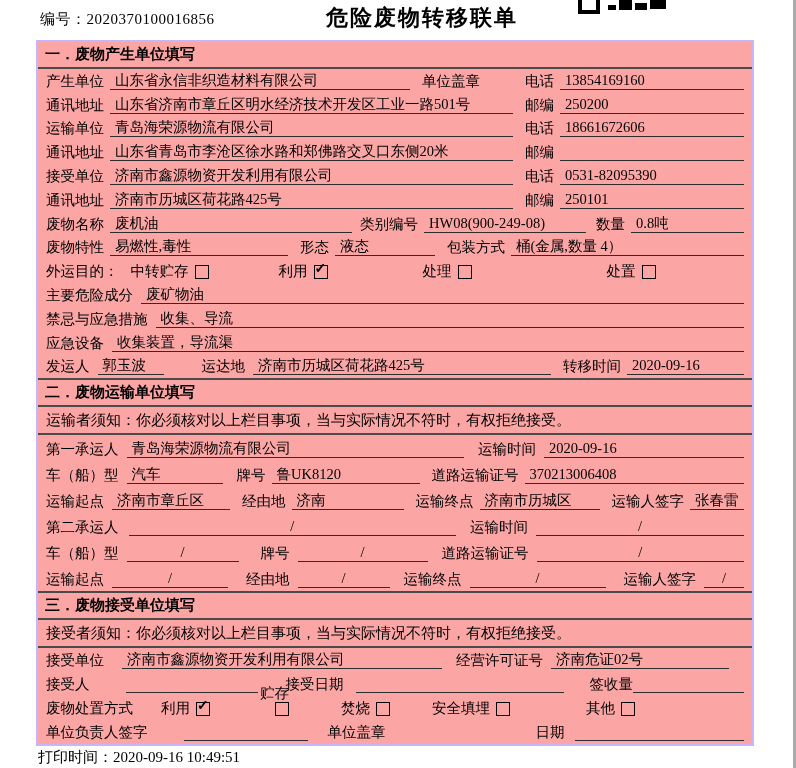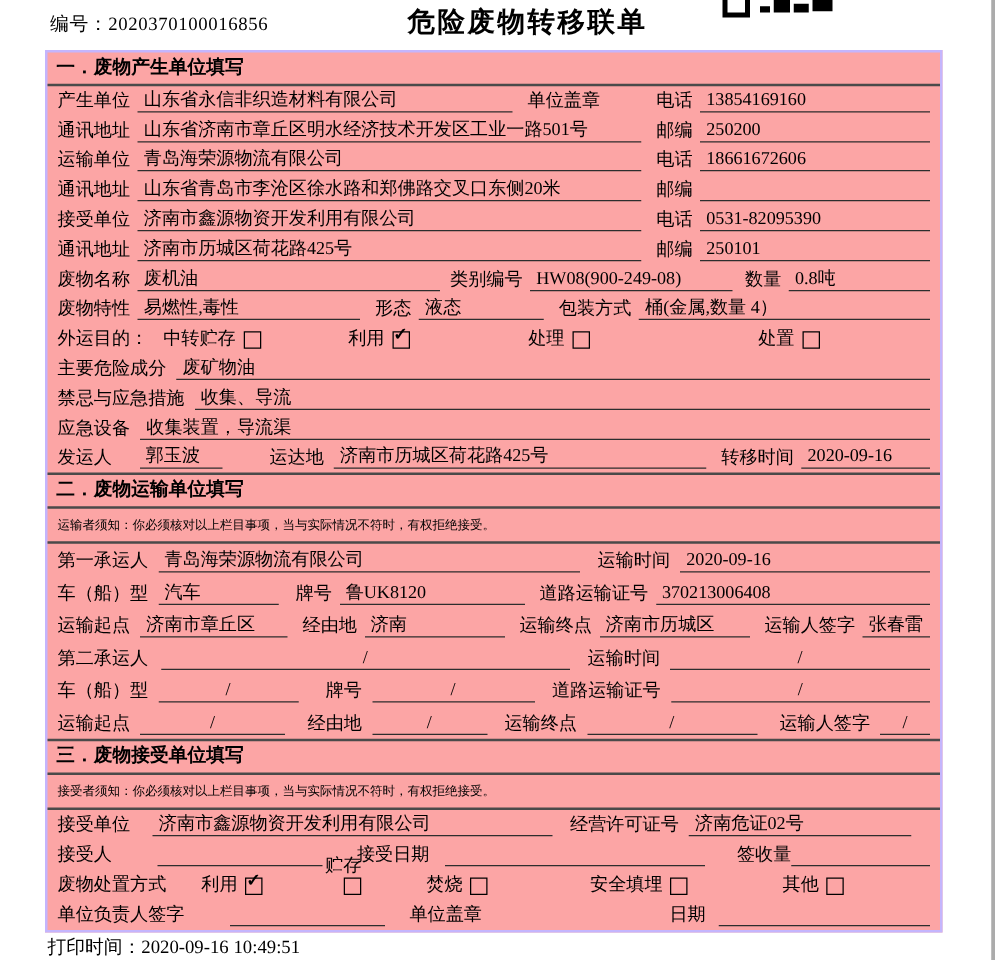--- a/index.html
+++ b/index.html
@@ -15,21 +15,21 @@
   .qr .b1{position:absolute;left:30px;top:5px;width:8px;height:5px;background:#000;}
   .qr .b2{position:absolute;left:41px;top:0;width:13px;height:10px;background:#000;}
   .qr .b3{position:absolute;left:57px;top:3px;width:12px;height:7px;background:#000;}
   .qr .b4{position:absolute;left:72px;top:0;width:16px;height:9px;background:#000;}
   .edge{position:absolute;right:0;top:0;width:3px;height:768px;background:#ababab;}
 
   .form{position:absolute;left:36px;top:40px;width:718px;border:2px solid #c4b5fd;background:#fca5a5;box-sizing:border-box;}
   .section{box-sizing:border-box;}
   .section + .section{border-top:2px solid #4a4a4a;}
   .sec-title{font-weight:bold;font-size:15px;height:21px;line-height:21px;padding:2px 7px;border-bottom:2px solid #4a4a4a;}
-  .notice{height:26px;border-bottom:2px solid #4a4a4a;display:flex;align-items:center;padding:0 8px;font-size:10px;}
+  .notice{height:26px;border-bottom:2px solid #4a4a4a;display:flex;align-items:center;padding:0 8px;font-size:15px;}
   .row{display:flex;align-items:flex-end;padding:0 8px 3px 8px;font-size:14.5px;box-sizing:border-box;}
   .s1 .row{height:23.8px;}
   .s2 .row{height:26px;}
   .s3 .row{height:24px;}
   .lbl{white-space:nowrap;line-height:17px;}
   .u{border-bottom:1px solid #2d2d2d;line-height:17px;padding:0 5px;white-space:nowrap;overflow:hidden;box-sizing:border-box;}
   .f{flex:1;}
   .c{text-align:center;}
   .cb{width:12px;height:12px;border:1px solid #000;margin:0 0 1px 6px;position:relative;flex:none;}
   .cb.checked::after{content:"\2713";position:absolute;left:0px;top:-4px;font-size:14px;font-weight:bold;line-height:14px;}
@@ -146,21 +146,21 @@
       <span class="u f" style="margin-left:8px;">收集、导流</span>
     </div>
 
     <div class="row">
       <span class="lbl">应急设备</span>
       <span class="u f" style="margin-left:8px;">收集装置，导流渠</span>
     </div>
 
     <div class="row">
       <span class="lbl">发运人</span>
-      <span class="u" style="width:66px;margin-left:22px;">郭玉波</span>
+      <span class="u" style="width:66px;margin-left:8px;">郭玉波</span>
       <span class="lbl" style="margin-left:38px;margin-right:8px;">运达地</span>
       <span class="u" style="width:298px;">济南市历城区荷花路425号</span>
       <span class="lbl" style="margin-left:12px;margin-right:6px;">转移时间</span>
       <span class="u f">2020-09-16</span>
     </div>
   </div>
 
   <div class="section s2">
     <div class="sec-title">二．废物运输单位填写</div>
     <div class="notice">运输者须知：你必须核对以上栏目事项，当与实际情况不符时，有权拒绝接受。</div>
@@ -247,21 +247,21 @@
         <span class="cb checked"></span>
       </span>
       <span class="opt" style="margin-left:50px;flex-direction:column;">
         <span class="lbl">贮存</span>
         <span class="cb"></span>
       </span>
       <span class="opt" style="margin-left:52px;">
         <span class="lbl">焚烧</span>
         <span class="cb"></span>
       </span>
-      <span class="opt" style="margin-left:82px;">
+      <span class="opt" style="margin-left:42px;">
         <span class="lbl">安全填埋</span>
         <span class="cb"></span>
       </span>
       <span class="opt" style="margin-left:76px;">
         <span class="lbl">其他</span>
         <span class="cb"></span>
       </span>
     </div>
 
     <div class="row">

